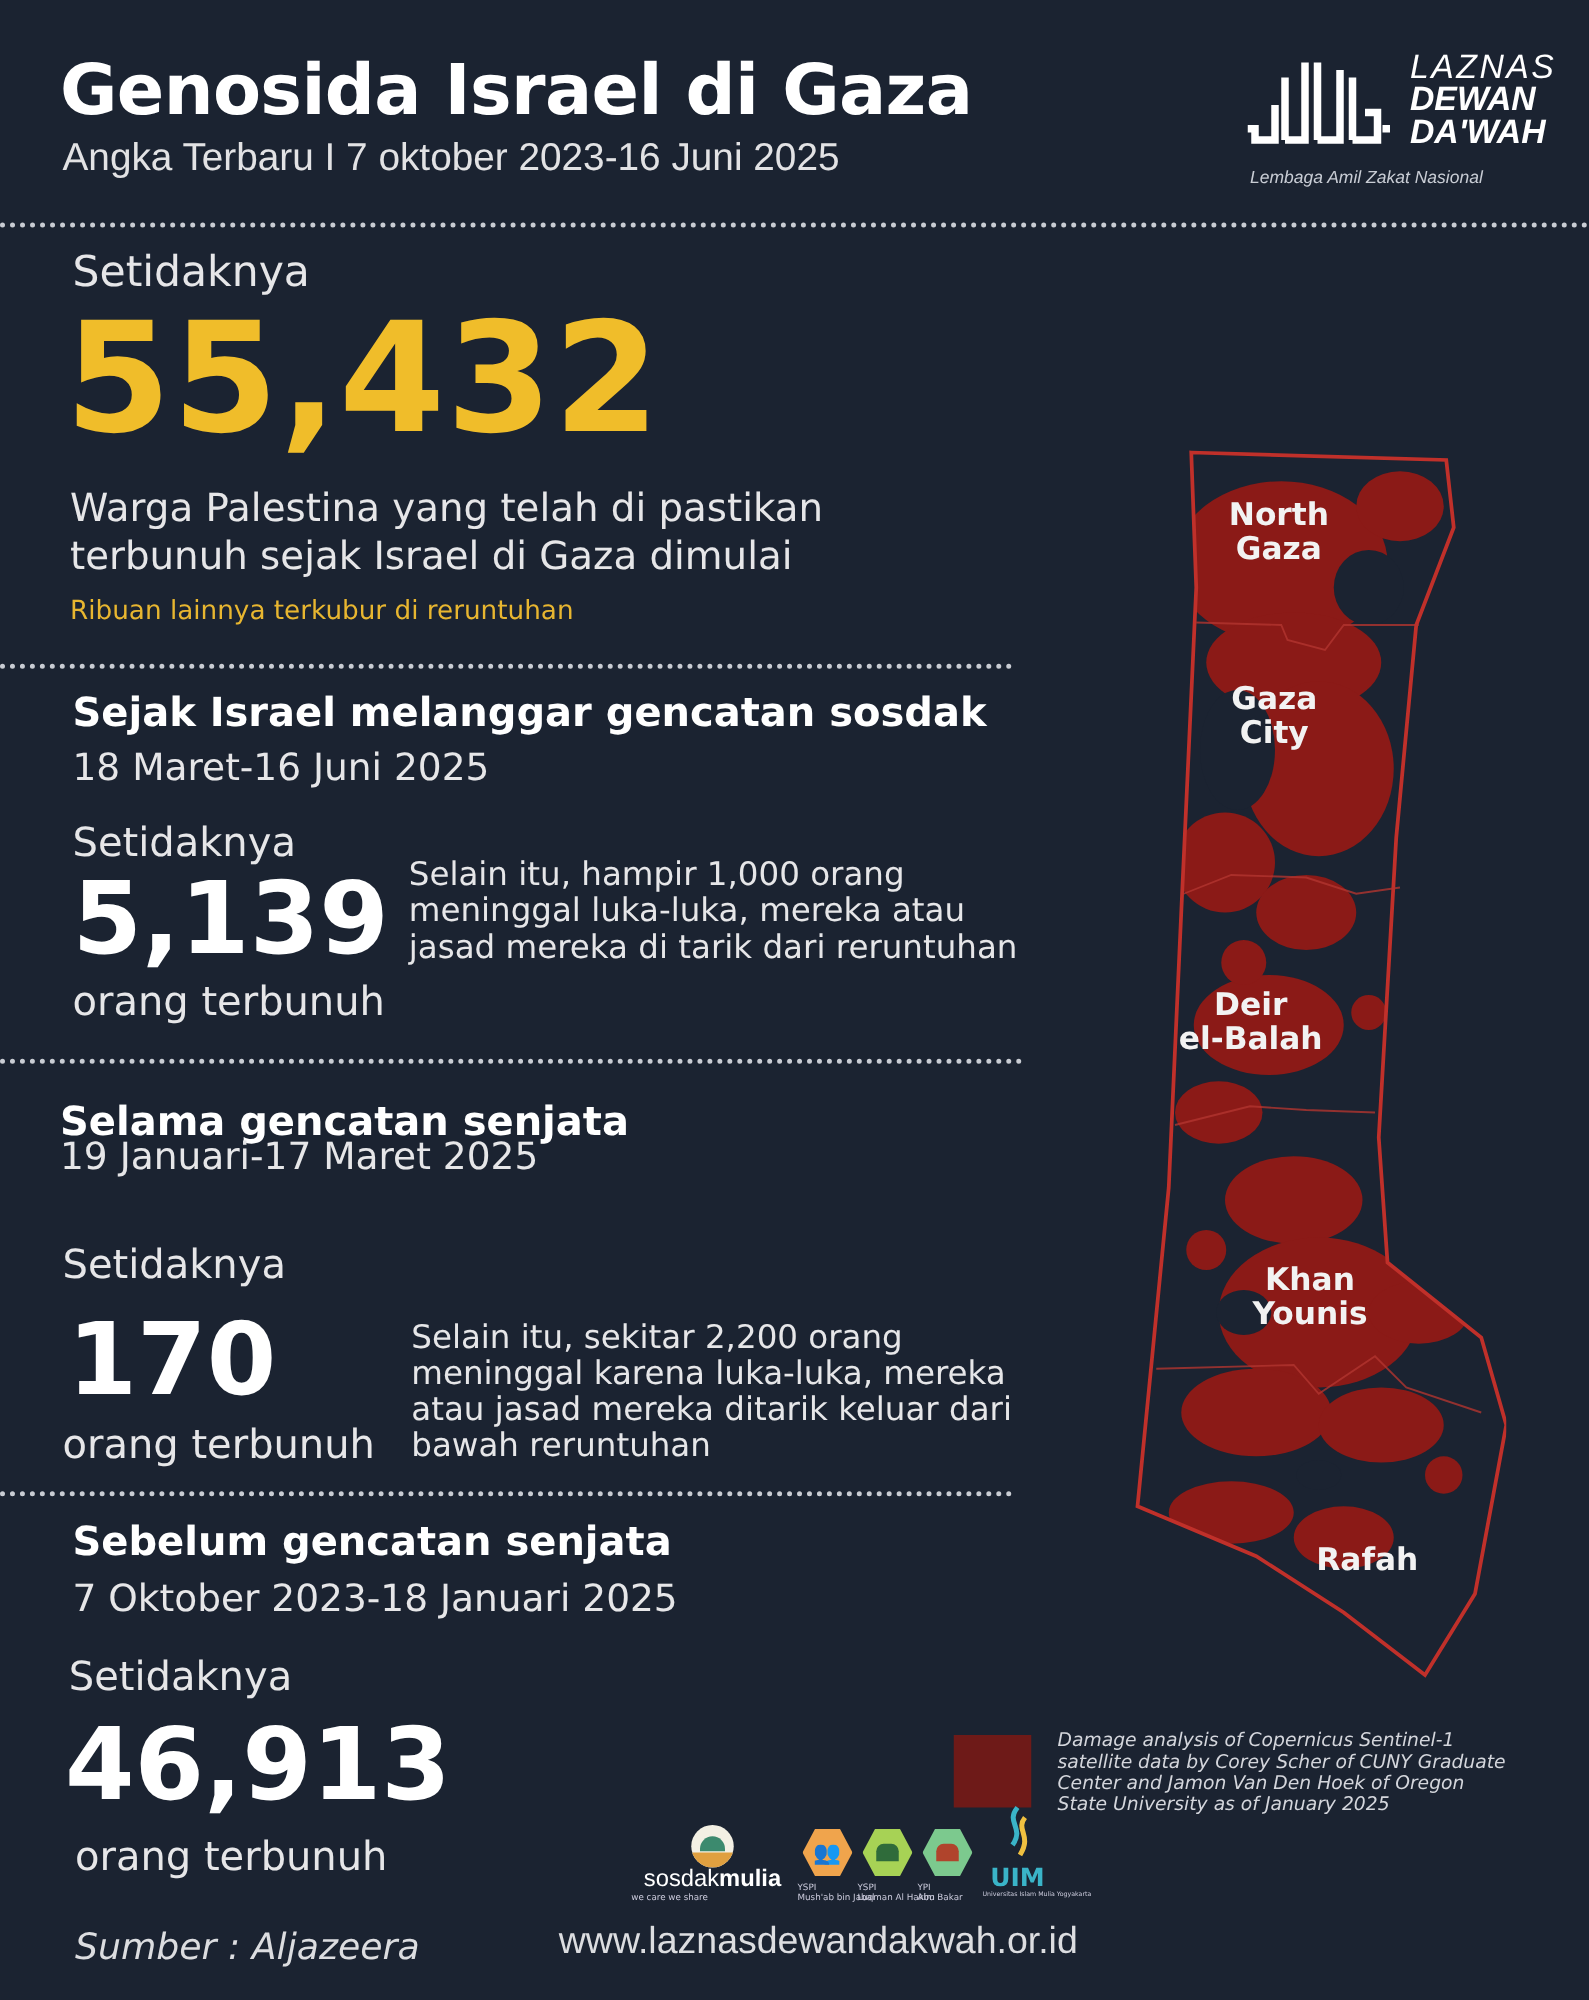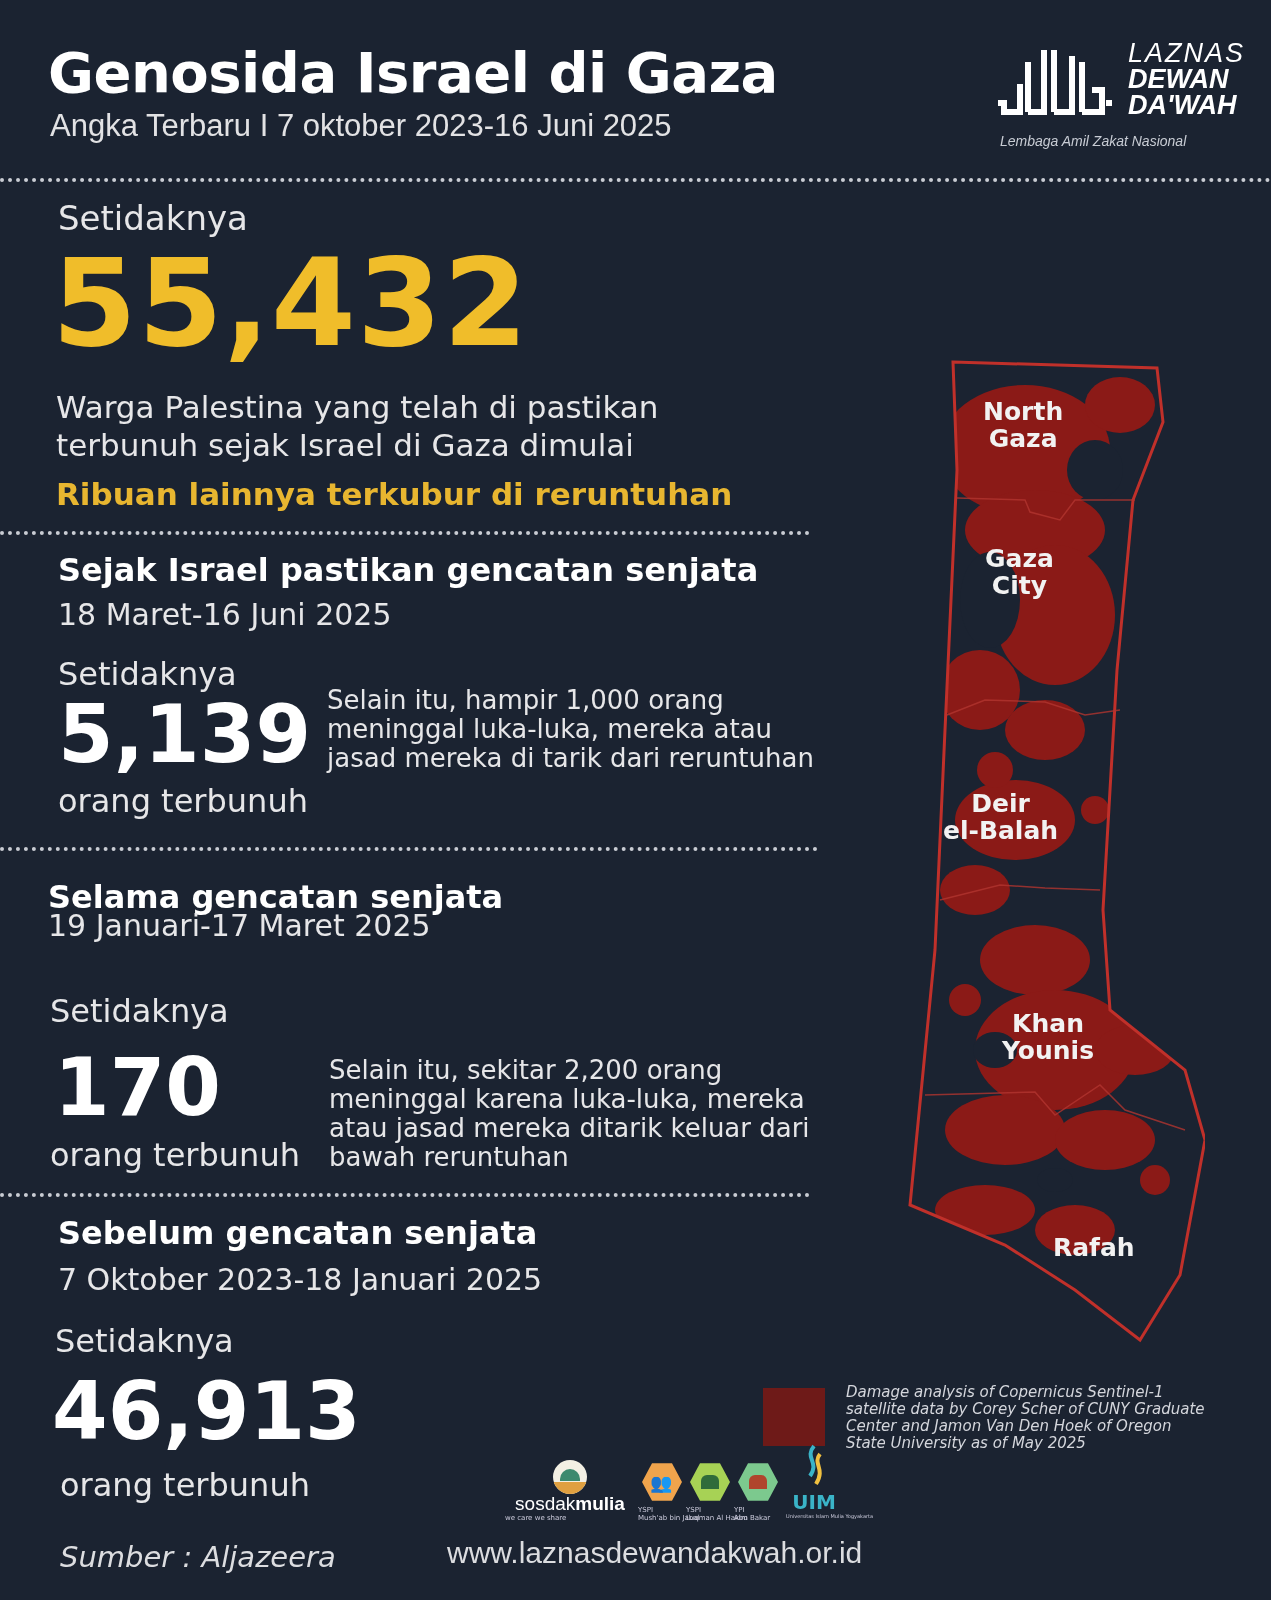--- a/index.html
+++ b/index.html
@@ -8,21 +8,21 @@
   .title{left:48px;top:40px;font-size:56px;font-weight:bold;color:#ffffff;letter-spacing:-0.5px;white-space:nowrap;}
   .subtitle{left:50px;top:108px;font-size:31px;color:#e2e2e4;white-space:nowrap;font-family:"Liberation Sans",sans-serif;}
   .dots{border-top:4px dotted #c9ccd3;height:0;}
   .logo{left:998px;top:38px;width:240px;height:120px;font-style:italic;}
   .logo-text{position:absolute;left:130px;top:2px;font-family:"Liberation Sans",sans-serif;color:#fff;font-weight:bold;line-height:26px;font-size:27px;}
   .logo-text .l1{font-weight:normal;letter-spacing:2px;}
   .logo-tag{position:absolute;left:2px;top:95px;font-size:14px;color:#c8ccd4;white-space:nowrap;font-family:"Liberation Sans",sans-serif;}
   .lbl{font-size:34px;color:#e6e6e8;white-space:nowrap;}
   .big-yellow{font-size:122px;font-weight:bold;color:#f0bd2a;letter-spacing:1px;white-space:nowrap;line-height:1;}
   .desc{font-size:31px;color:#e6e6e8;line-height:38px;white-space:nowrap;}
-  .yellow-text{font-size:31px;color:#e8b630;white-space:nowrap;font-weight:bold;}
+  .yellow-text{font-size:21px;color:#e8b630;white-space:nowrap;}
   .sec-title{font-size:32px;font-weight:bold;color:#ffffff;white-space:nowrap;}
   .sec-date{font-size:30px;color:#e6e6e8;white-space:nowrap;}
   .big-white{font-size:80px;font-weight:bold;color:#ffffff;white-space:nowrap;line-height:1;}
   .note{font-size:26px;color:#e6e6e8;line-height:29px;white-space:nowrap;}
   .map{left:905px;top:350px;width:300px;height:1010px;}
   .map-label{position:absolute;font-weight:bold;color:#f2f2f2;font-size:25px;line-height:27px;text-align:center;white-space:nowrap;}
   .legend-box{left:763px;top:1388px;width:62px;height:58px;background:#6e1a18;}
   .legend-text{left:846px;top:1384px;font-size:15px;font-style:italic;color:#d4d6dc;line-height:17px;white-space:nowrap;}
   .source{left:60px;top:1540px;font-size:29px;font-style:italic;color:#dcdde0;white-space:nowrap;}
   .url{left:447px;top:1536px;font-size:30px;color:#dcdde0;white-space:nowrap;font-family:"Liberation Sans",sans-serif;}
@@ -64,21 +64,21 @@
 <div class="abs big-yellow" style="left:52px;top:242px;">55,432</div>
 <div class="abs desc" style="left:56px;top:388px;">
   <div>Warga Palestina yang telah di pastikan</div>
   <div>terbunuh sejak Israel di Gaza dimulai</div>
 </div>
 <div class="abs yellow-text" style="left:56px;top:476px;">Ribuan lainnya terkubur di reruntuhan</div>
 
 <div class="abs dots" style="left:0;top:531px;width:810px;"></div>
 
 <div>
-  <div class="abs sec-title" style="left:58px;top:551px;">Sejak Israel pastikan gencatan senjata</div>
+  <div class="abs sec-title" style="left:58px;top:551px;">Sejak Israel melanggar gencatan sosdak</div>
   <div class="abs sec-date" style="left:58px;top:597px;">18 Maret-16 Juni 2025</div>
   <div class="abs lbl" style="left:58px;top:655px;font-size:32px;">Setidaknya</div>
   <div class="abs big-white" style="left:58px;top:695px;">5,139</div>
   <div class="abs lbl" style="left:58px;top:782px;font-size:32px;">orang terbunuh</div>
   <div class="abs note" style="left:327px;top:686px;">
     <div>Selain itu, hampir 1,000 orang</div>
     <div>meninggal luka-luka, mereka atau</div>
     <div>jasad mereka di tarik dari reruntuhan</div>
   </div>
 </div>
@@ -168,21 +168,21 @@
     <div>Younis</div>
   </div>
   <div class="map-label" style="left:148px;top:884px;">Rafah</div>
 </div>
 
 <div class="abs legend-box"></div>
 <div class="abs legend-text">
   <div>Damage analysis of Copernicus Sentinel-1</div>
   <div>satellite data by Corey Scher of CUNY Graduate</div>
   <div>Center and Jamon Van Den Hoek of Oregon</div>
-  <div>State University as of May 2025</div>
+  <div>State University as of January 2025</div>
 </div>
 
 <div class="partner" style="left:505px;top:1460px;width:130px;">
   <div style="margin:0 auto;width:34px;height:34px;border-radius:50%;background:#f3f0e4;position:relative;overflow:hidden;">
     <div style="position:absolute;left:7px;top:9px;width:20px;height:12px;border-radius:10px 10px 0 0;background:#3c8a6e;"></div>
     <div style="position:absolute;left:0;top:22px;width:34px;height:12px;background:#e0a040;"></div>
   </div>
   <div style="text-align:center;font-size:19px;color:#fff;line-height:20px;white-space:nowrap;font-family:'Liberation Sans',sans-serif;">
     <span>sosdak</span><b>mulia</b>
   </div>

